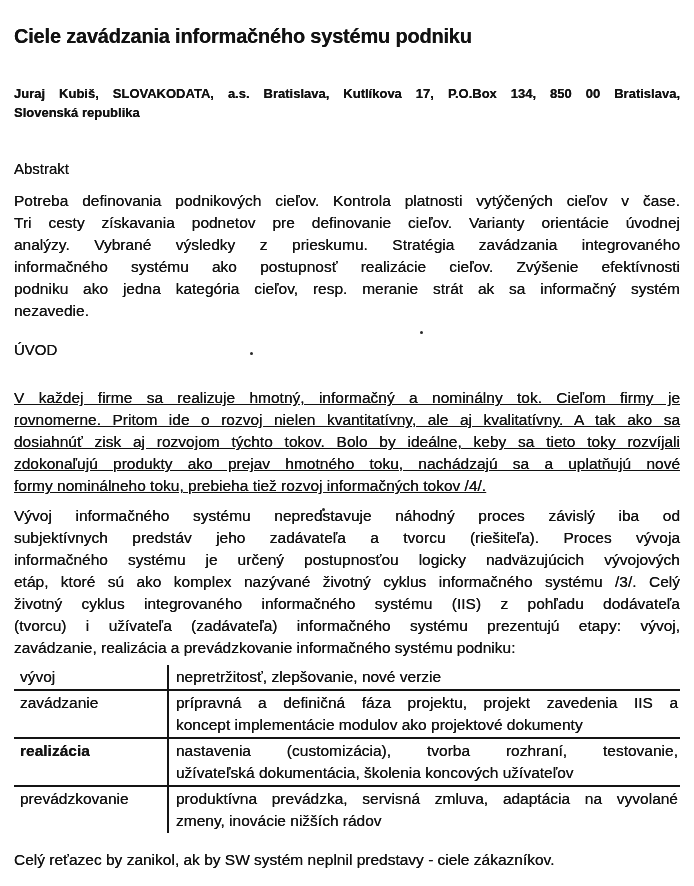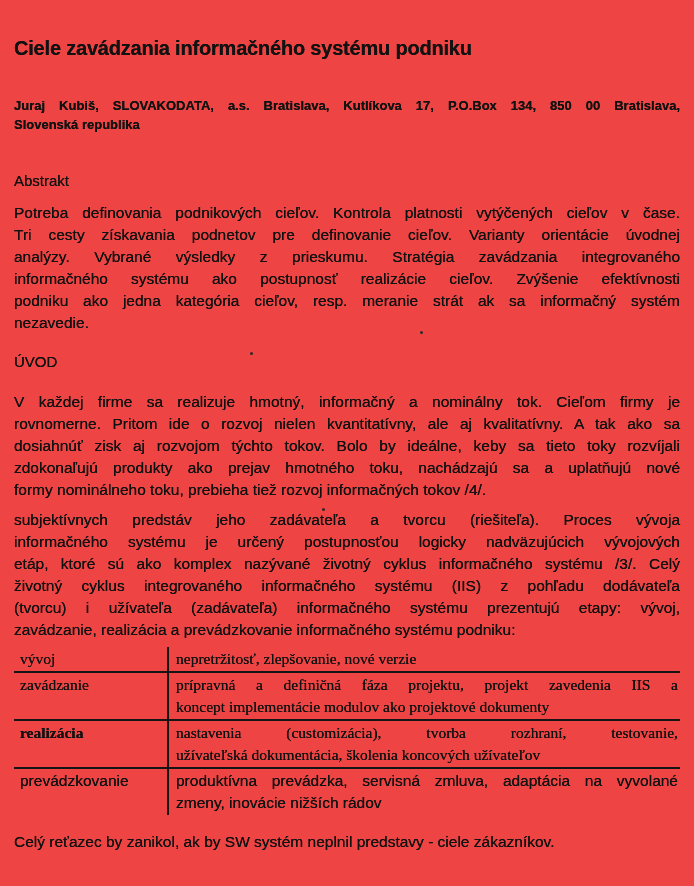--- a/index.html
+++ b/index.html
@@ -1,25 +1,25 @@
 <!DOCTYPE html>
 <html lang="sk"><head>
 <meta charset="utf-8">
 <style>
   html, body { margin: 0; padding: 0; background: #e8e8e8; }
   .page {
     position: relative;
     width: 694px;
     height: 886px;
     margin: 0 auto;
-    background: #ef4444;
+    background: #ffffff;
     color: #121212;
     font-family: "Liberation Sans", "DejaVu Sans", sans-serif;
     box-sizing: border-box;
-    padding: 36px 14px 0 14px;
+    padding: 24px 14px 0 14px;
     overflow: hidden;
     text-shadow: 0 0 0.4px currentColor; 
   }
   .title {
     font-size: 20px;
     font-weight: bold;
     letter-spacing: -0.2px;
     line-height: 24px;
     margin: 0;
   }
@@ -30,38 +30,38 @@
     line-height: 19px;
   }
   .heading {
     margin-top: 38px;
     font-size: 15px;
     font-weight: normal;
     line-height: 18px;
   }
   .heading.uvod { margin-top: 19px; }
   .para { margin-top: 8px; font-size: 15.5px; line-height: 22px; }
-  .para.p1 { margin-top: 20px; }
+  .para.p1 { margin-top: 28px; text-decoration: underline; }
   
   .jline { text-align: justify; text-align-last: justify; }
   .jline.last { text-align-last: left; }
   .author .jline { text-align-last: justify; }
   .author .jline.last { text-align-last: left; }
 
   .lifecycle-table {
     margin-top: 6px;
     width: 666px;
     border-collapse: collapse;
     font-size: 15.5px;
     line-height: 22px;
   }
   .lifecycle-table td { padding: 1px 4px 1px 7px; vertical-align: top; }
   .lifecycle-table td.label-cell { width: 143px; padding-left: 6px; }
   .lifecycle-table td.desc-cell { border-left: 2px solid #141414; padding-left: 7px; padding-right: 2px; }
-  .lifecycle-table tr.ruled td { border-bottom: 2px solid #141414; font-family: Liberation Serif, serif; }
+  .lifecycle-table tr.ruled td { border-bottom: 2px solid #141414; }
   .label-bold { font-weight: bold; }
 
   .closing { margin-top: 16px; font-size: 15.5px; line-height: 22px; }
 
   .scan-dot {
     position: absolute;
     width: 3px; height: 3px;
     background: #2a2a2a;
     border-radius: 50%;
   }
@@ -96,20 +96,21 @@
 
   <div class="para p1">
     <div class="jline">V každej firme sa realizuje hmotný, informačný a nominálny tok. Cieľom firmy je</div>
     <div class="jline">rovnomerne. Pritom ide o rozvoj nielen kvantitatívny, ale aj kvalitatívny. A tak ako sa</div>
     <div class="jline">dosiahnúť zisk aj rozvojom týchto tokov. Bolo by ideálne, keby sa tieto toky rozvíjali</div>
     <div class="jline">zdokonaľujú produkty ako prejav hmotného toku, nachádzajú sa a uplatňujú nové</div>
     <div class="jline last">formy nominálneho toku, prebieha tiež rozvoj informačných tokov /4/.</div>
   </div>
 
   <div class="para">
+    <div class="jline">Vývoj informačného systému nepredstavuje náhodný proces závislý iba od</div>
     <div class="jline">subjektívnych predstáv jeho zadávateľa a tvorcu (riešiteľa). Proces vývoja</div>
     <div class="jline">informačného systému je určený postupnosťou logicky nadväzujúcich vývojových</div>
     <div class="jline">etáp, ktoré sú ako komplex nazývané životný cyklus informačného systému /3/. Celý</div>
     <div class="jline">životný cyklus integrovaného informačného systému (IIS) z pohľadu dodávateľa</div>
     <div class="jline">(tvorcu) i užívateľa (zadávateľa) informačného systému prezentujú etapy: vývoj,</div>
     <div class="jline last">zavádzanie, realizácia a prevádzkovanie informačného systému podniku:</div>
   </div>
 
   <table class="lifecycle-table">
     <tbody>

